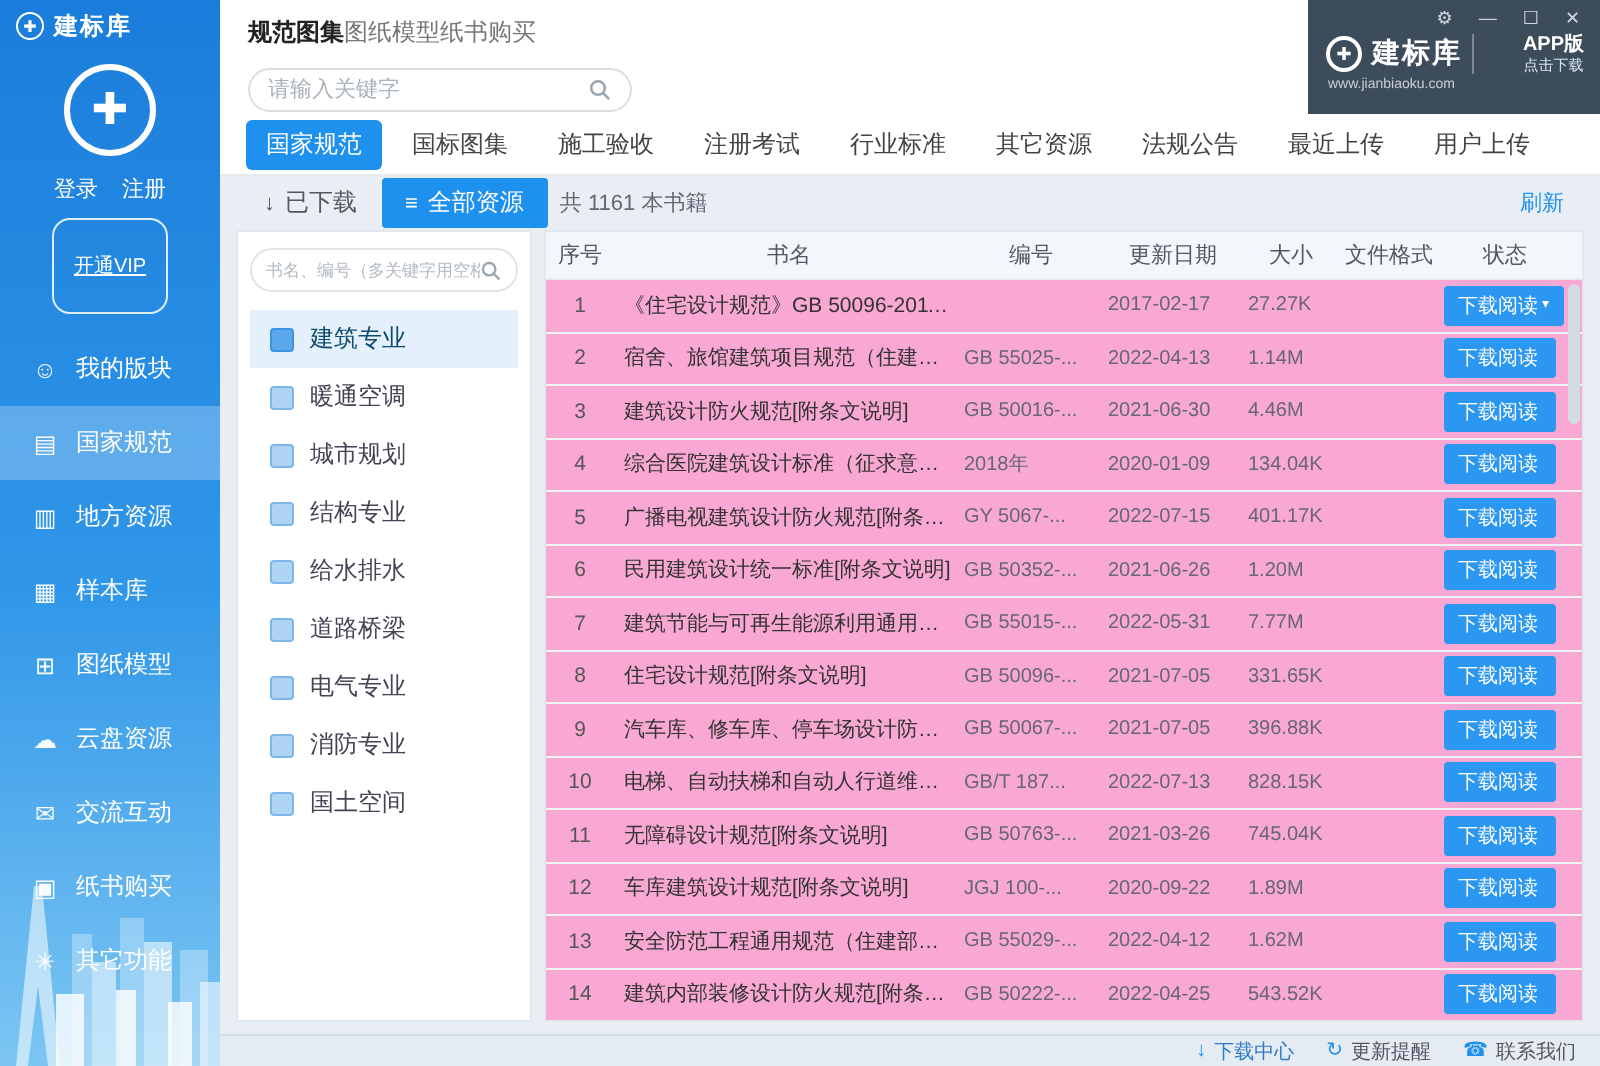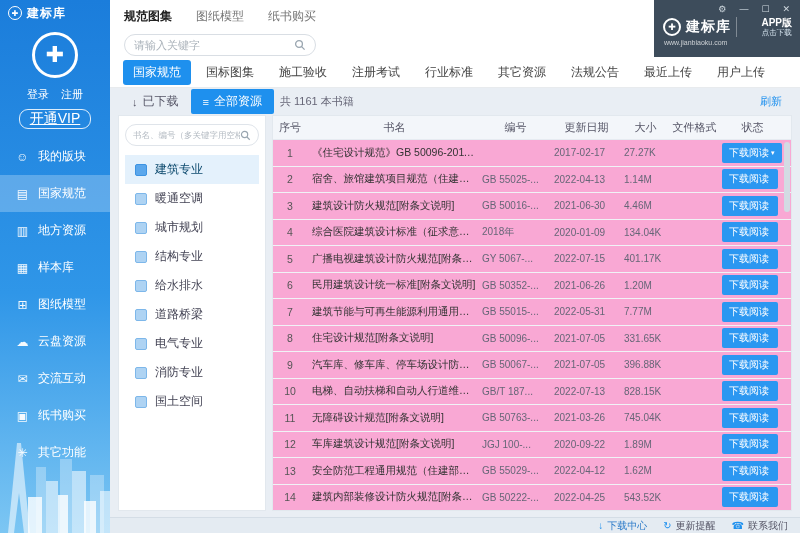--- a/index.html
+++ b/index.html
@@ -12,33 +12,33 @@
     background:linear-gradient(180deg,#1b7ddb 0%, #2f96e8 55%, #7cc6f3 100%);
     display:flex; flex-direction:column; align-items:center; overflow:hidden; }
   .sidebar-top { width:100%; height:26px; display:flex; align-items:center; gap:5px; padding-left:8px; z-index:2; }
   .mini-logo { width:14px; height:14px; border:1.5px solid #fff; border-radius:50%; font-size:8px;
     display:flex; align-items:center; justify-content:center; }
   .sidebar-top .app-title { font-size:12px; font-weight:bold; letter-spacing:1px; }
   .big-logo { width:46px; height:46px; border:3px solid #fff; border-radius:50%; margin-top:6px;
     display:flex; align-items:center; justify-content:center; font-size:22px; z-index:2; }
   .auth { display:flex; gap:12px; margin-top:9px; font-size:11px; z-index:2;align-items:center; }
   .auth span { cursor:pointer; }
-  .vip-btn { margin-top:7px; font-size:14px; color:#fff; background:transparent;
-    border:1px solid rgba(255,255,255,.85); border-radius:9px; padding:0 10px; cursor:pointer; z-index:2;text-decoration:underline; }
+  .vip-btn { margin-top:7px; font-size:10px; color:#fff; background:transparent;
+    border:1px solid rgba(255,255,255,.85); border-radius:9px; padding:16px 10px; cursor:pointer; z-index:2;text-decoration:underline; }
   .side-menu { width:100%; margin-top:9px; z-index:2; }
   .side-item { height:37px; display:flex; align-items:center; gap:8px; padding-left:15px; font-size:12px; cursor:pointer; }
   .side-item.active { background:rgba(255,255,255,.25); }
   .side-icon { width:15px; text-align:center; font-size:12px; opacity:.95; }
   .cityscape { position:absolute; bottom:0; left:0; z-index:1; pointer-events:none; }
 
   
   .main { flex:1; display:flex; flex-direction:column; min-width:0; }
 
   .topbar { position:relative; height:57px; background:#fff; padding:6px 0 0 14px; flex-shrink:0; }
-  .top-tabs { display:flex; gap:24px; margin-top:2px; }
+  .top-tabs { display:flex; margin-top:2px; }
   .top-tab { font-size:12px; color:#777; cursor:pointer; }
   .top-tab.active { color:#222; font-weight:bold; }
   .search-box { margin-top:9px; width:192px; height:22px; border:1px solid #d9dee4; border-radius:12px;
     display:flex; align-items:center; padding:0 9px; background:#fff; }
   .search-box input { border:none; outline:none; flex:1; font-size:11px; color:#333; background:transparent; }
   .search-box input::placeholder { color:#aab2ba; }
 
   .dark-corner { position:absolute; top:0; right:0; width:146px; height:57px; background:#3d4c5b; color:#fff; }
   .win-controls { display:flex; justify-content:flex-end; gap:13px; padding:5px 10px 0 0; }
   .win-icon { font-size:9px; color:#cfd8df; cursor:pointer; line-height:1; }

